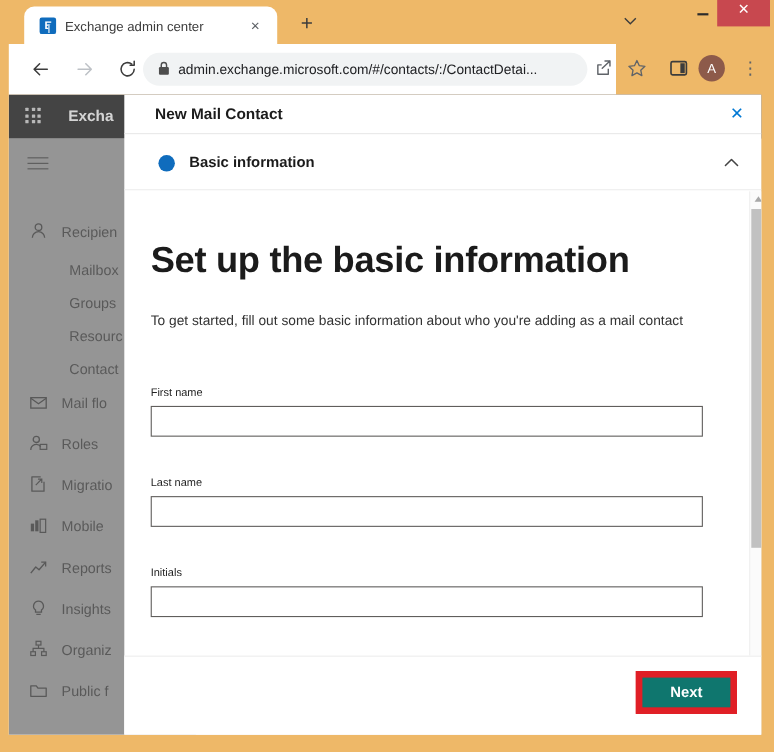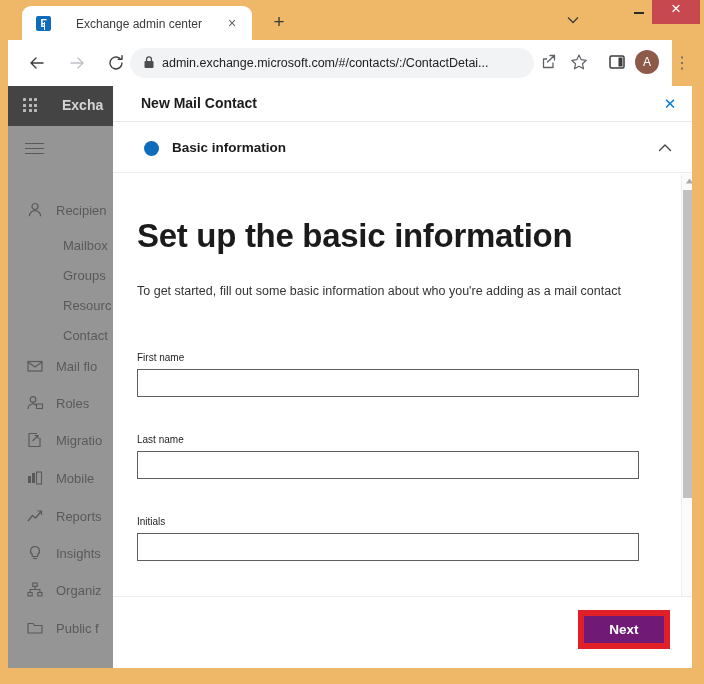--- a/index.html
+++ b/index.html
@@ -32,21 +32,21 @@
     color: #fff; font-size: 10px; font-weight: bold;
     line-height: 15px; text-align: center;
     letter-spacing: -0.5px;
   }
   #tab-favicon::after {
     content: ""; position: absolute; right: 1px; bottom: 1px;
     width: 5px; height: 8px; background: #0f6cbd; border-left: 1px solid #fff;
   }
   #tab-title {
     position: absolute; left: 37px; top: 11px; width: 160px;
-    font-size: 12px; color: #3c3c3c; white-space: nowrap; overflow: hidden; text-align: center;
+    font-size: 12px; color: #3c3c3c; white-space: nowrap; overflow: hidden;
   }
   #tab-close {
     position: absolute; right: 12px; top: 10px; width: 16px; height: 16px;
     font-size: 14px; color: #5f6368; line-height: 15px; text-align: center;
     cursor: pointer;
   }
   #new-tab {
     position: absolute; left: 268px; top: 12px; width: 22px; height: 22px;
     font-size: 19px; color: #3c3c3c; line-height: 20px; text-align: center;
     font-weight: 300; cursor: pointer;
@@ -69,21 +69,21 @@
     content: ""; position: absolute; left: 8px; top: 7px;
     width: 10px; height: 10px; border: 1.5px solid #2b2b2b;
   }
   #win-close::before {
     content: "\00D7"; position: absolute; left: 0; top: -1px;
     width: 48px; text-align: center; color: #fff; font-size: 17px;
   }
 
   
   #toolbar {
-    position: absolute; left: 8px; top: 40px; width: 664px; height: 46px;
+    position: absolute; left: 8px; top: 40px; width: 552px; height: 46px;
     background: #ffffff;
   }
   .tb-icon {
     position: absolute; color: #5f6368; cursor: pointer;
     display: flex; align-items: center; justify-content: center;
   }
   #nav-back  { left: 16px;  top: 10px; width: 26px; height: 26px; }
   #nav-fwd   { left: 56px;  top: 10px; width: 26px; height: 26px; color: #bdc1c6; }
   #nav-reload{ left: 95px; top: 10px; width: 26px; height: 26px; }
   #omnibox {
@@ -237,21 +237,21 @@
   }
   #modal-footer {
     position: absolute; left: 0; bottom: 0; width: 583px; height: 72px;
     border-top: 1px solid #ededed; background: #fff;
   }
   #next-wrap {
     position: absolute; left: 465px; top: 13px;
     padding: 3px; border: 3px solid #e01f26; background: #e01f26;
   }
   #next-btn {
-    width: 80px; height: 27px; border: none; background: #701a75;
+    width: 80px; height: 27px; border: none; background: #0f766e;
     color: #ffffff; font-size: 13.5px; font-weight: bold;
     font-family: "Liberation Sans", sans-serif; cursor: pointer;
   }
 </style>
 </head>
 <body>
 
 <div id="window">
 
   <div id="titlebar">

